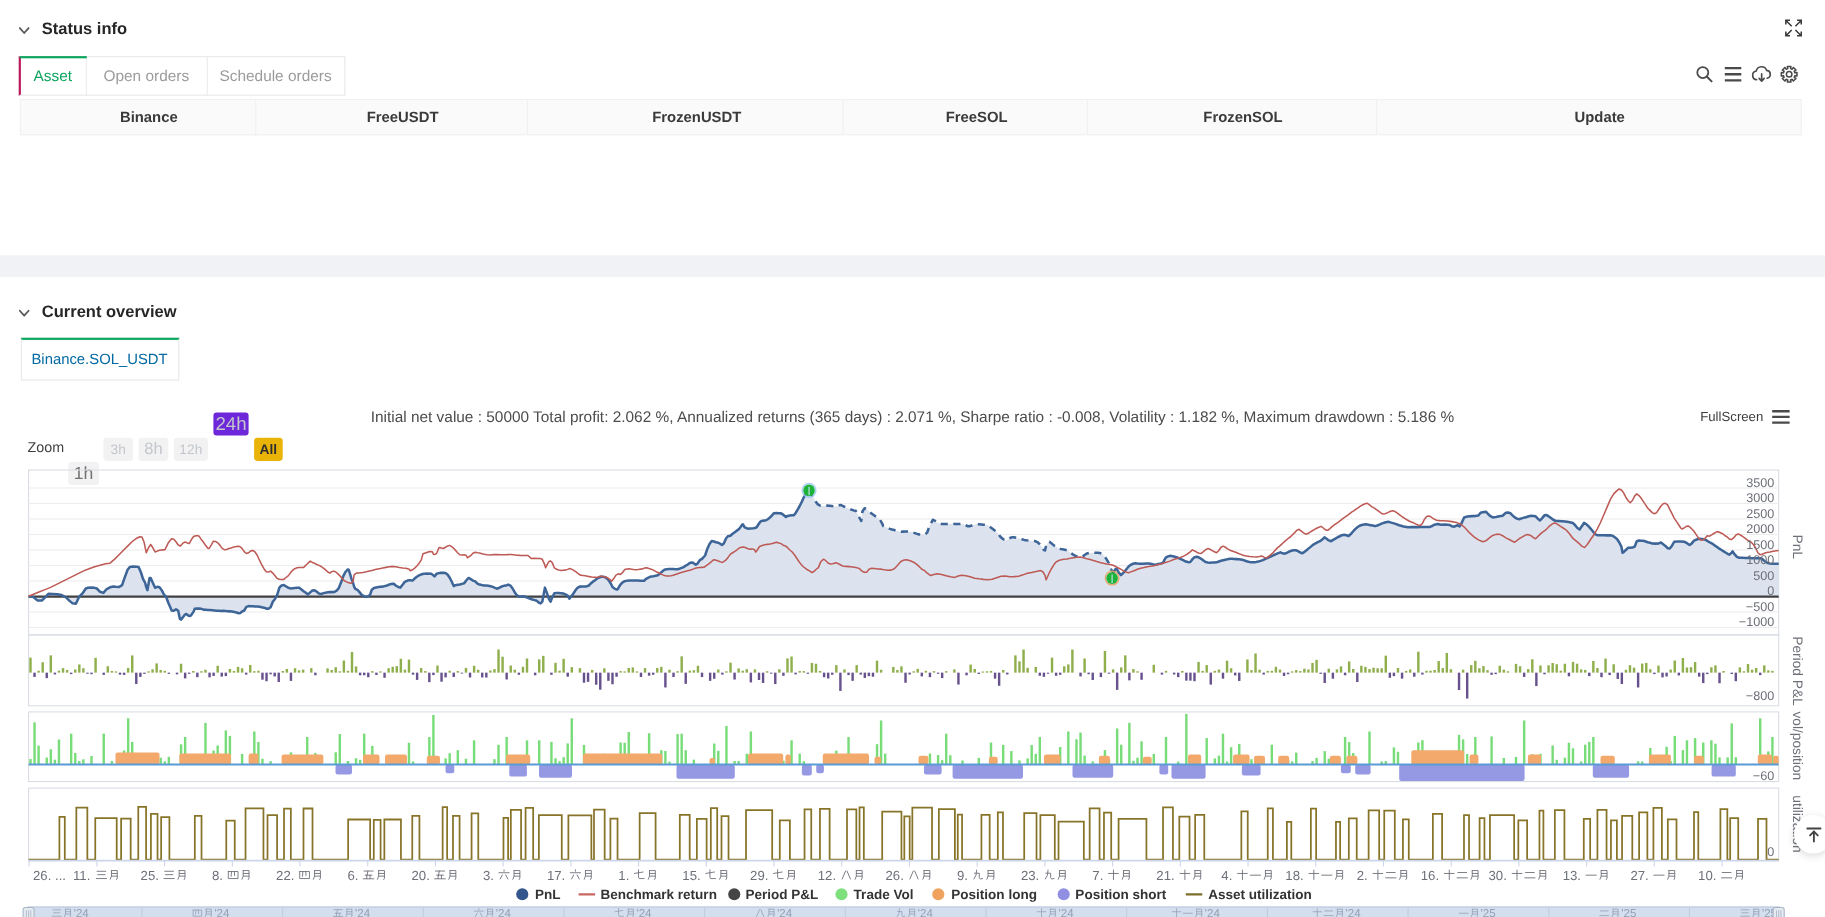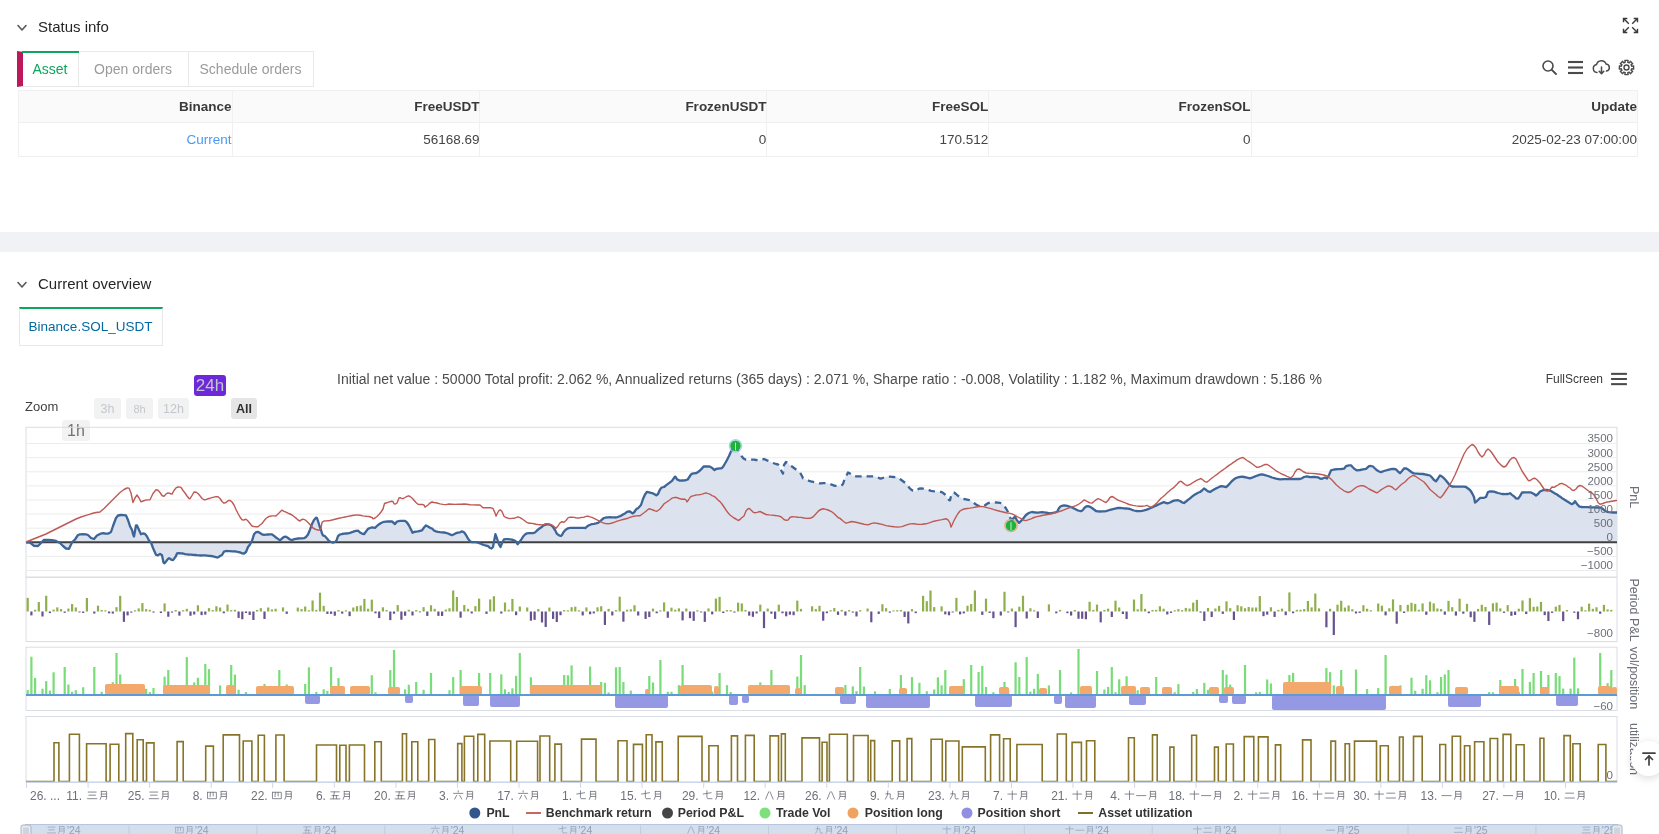--- a/index.html
+++ b/index.html
@@ -1,23 +1,23 @@
 <!DOCTYPE html>
 <html><head><meta charset="utf-8"><style>
 *{margin:0;padding:0;box-sizing:border-box}
 html,body{width:1659px;height:834px;overflow:hidden;background:#fff;font-family:"Liberation Sans",sans-serif;position:relative}
 .abs{position:absolute}
-.sechead{font-size:15px;font-weight:400;color:#262626}
+.sechead{font-size:15px;font-weight:700;color:#262626}
 .tabbar{position:absolute;display:flex;font-size:14px}
 .tab{border:1px solid #e9e9e9;border-left:none;display:flex;align-items:center;justify-content:center;color:#9b9b9b;background:#fff;position:relative}
-.tab.first{border-left:6px solid #be185d}
+.tab.first{border-left:2px solid #be185d}
 .tab.active{color:#0ea55f}
 .tab.active:before{content:"";position:absolute;top:-1px;left:-1px;right:-1px;height:2px;background:#0ea55f}
 table{border-collapse:collapse;table-layout:fixed;font-size:13.5px;color:#454545}
-th,td{border:1px solid #f0f0f0;padding:0 0 0 20px;text-align:right;font-weight:normal;height:34px}
+th,td{border:1px solid #f0f0f0;padding:0 0 0 20px;text-align:center;font-weight:normal;height:34px}
 th{background:#fafafa;font-weight:bold;color:#3a3a3a;height:32px}
 .blue{color:#4b99f4}.red{color:#f5352e}
 .icon{position:absolute}
 </style></head><body>
 <svg class="icon" style="left:16px;top:22px" width="12" height="12" viewBox="0 0 12 12">
     <path d="M2 3.5 L6 8 L10 3.5" fill="none" stroke="#595959" stroke-width="1.6" stroke-linecap="round" stroke-linejoin="round"></path>
   </svg>
 <div class="abs sechead" style="left:38px;top:18px">Status info</div>
 <svg class="icon" style="left:1622px;top:17px" width="17" height="17" viewBox="0 0 17 17">
     <g stroke="#3a3a3a" stroke-width="1.4" fill="none">
@@ -64,51 +64,43 @@
     </colgroup>
 <tbody>
       <tr>
         <th>Binance</th>
         <th>FreeUSDT</th>
         <th>FrozenUSDT</th>
         <th>FreeSOL</th>
         <th>FrozenSOL</th>
         <th>Update</th>
       </tr>
-<tr>
-        <td class="blue">Current</td>
-        <td>56168.69</td>
-        <td>0</td>
-        <td>170.512</td>
-        <td>0</td>
-        <td>2025-02-23 07:00:00</td>
-      </tr>
 </tbody>
   </table>
 <div class="abs" style="left:0;top:232px;width:1659px;height:20px;background:#f0f2f5"></div>
 <svg class="icon" style="left:16px;top:279px" width="12" height="12" viewBox="0 0 12 12">
     <path d="M2 3.5 L6 8 L10 3.5" fill="none" stroke="#595959" stroke-width="1.6" stroke-linecap="round" stroke-linejoin="round"></path>
   </svg>
 <div class="abs sechead" style="left:38px;top:275px">Current overview</div>
 <div class="abs" style="left:18.5px;top:307px;width:144px;height:38.5px;border:1px solid #e8e8e8;border-top:2.5px solid #0ea55f;display:flex;align-items:center;justify-content:center;color:#0369a1;font-size:13.5px">Binance.SOL_USDT</div>
 <div class="abs" style="left:0;top:371px;width:1659px;text-align:center;font-size:14px;color:#4c4c4c">Initial net value : 50000 Total profit: 2.062 %, Annualized returns (365 days) : 2.071 %, Sharpe ratio : -0.008, Volatility : 1.182 %, Maximum drawdown : 5.186 %</div>
 <div class="abs" style="right:31px;top:372px;display:flex;align-items:center;font-size:12px;color:#3c3c3c">FullScreen<svg width="18" height="14" viewBox="0 0 19 15" style="margin-left:7px">
       <g stroke="#4a4a4a" stroke-width="2.2">
         <line x1="1" y1="2" x2="18" y2="2"></line>
         <line x1="1" y1="7.5" x2="18" y2="7.5"></line>
         <line x1="1" y1="13" x2="18" y2="13"></line>
       </g>
     </svg></div>
 <div class="abs" style="left:25px;top:399px;display:flex;align-items:center;font-size:13px;color:#3f3f3f;font-weight:normal">Zoom</div>
 <div class="abs" style="left:62px;top:420px;width:28px;height:21px;background:#f2f2f2;border-radius:3px;display:flex;align-items:center;justify-content:center;font-size:16px;color:#737373">1h</div>
 <div class="abs" style="left:94px;top:398px;width:27px;height:21px;background:#f2f2f2;border-radius:3px;display:flex;align-items:center;justify-content:center;font-size:12.5px;color:#c3c7cd">3h</div>
-<div class="abs" style="left:126px;top:398px;width:27px;height:21px;background:#f2f2f2;border-radius:3px;display:flex;align-items:center;justify-content:center;font-size:11px;color:#c3c7cd">8h</div>
+<div class="abs" style="left:126px;top:398px;width:27px;height:21px;background:#f2f2f2;border-radius:3px;display:flex;align-items:center;justify-content:center;font-size:15px;color:#c3c7cd">8h</div>
 <div class="abs" style="left:158px;top:398px;width:31px;height:21px;background:#f2f2f2;border-radius:3px;display:flex;align-items:center;justify-content:center;font-size:12.5px;color:#c3c7cd">12h</div>
 <div class="abs" style="left:194px;top:375px;width:32px;height:21px;background:#6d28d9;border-radius:3px;display:flex;align-items:center;justify-content:center;font-size:17px;color:#c3c7cd">24h</div>
-<div class="abs" style="left:231px;top:398px;width:26px;height:21px;background:#e5e5e5;border-radius:3px;display:flex;align-items:center;justify-content:center;font-size:12.5px;color:#2f2f2f;font-weight:bold">All</div>
+<div class="abs" style="left:231px;top:398px;width:26px;height:21px;background:#eab308;border-radius:3px;display:flex;align-items:center;justify-content:center;font-size:12.5px;color:#2f2f2f;font-weight:bold">All</div>
 <svg width="1659" height="414" viewBox="0 420 1659 414" font-family="Liberation Sans, sans-serif" style="position:absolute;left:0;top:420px">
     <rect x="26.0" y="427.3" width="1591.0" height="149.9" fill="none" stroke="#d9dde4" stroke-width="1"></rect>
     <rect x="26.0" y="577.2" width="1591.0" height="64.4" fill="none" stroke="#d9dde4" stroke-width="1"></rect>
     <rect x="26.0" y="647.2" width="1591.0" height="63.3" fill="none" stroke="#d9dde4" stroke-width="1"></rect>
     <rect x="26.0" y="716.5" width="1591.0" height="65.8" fill="none" stroke="#d9dde4" stroke-width="1"></rect>
     <line x1="26.0" y1="443.6" x2="1617.0" y2="443.6" stroke="#ececec" stroke-width="1" stroke-linecap="butt"></line>
     <line x1="26.0" y1="457.7" x2="1617.0" y2="457.7" stroke="#ececec" stroke-width="1" stroke-linecap="butt"></line>
     <line x1="26.0" y1="471.8" x2="1617.0" y2="471.8" stroke="#ececec" stroke-width="1" stroke-linecap="butt"></line>
     <line x1="26.0" y1="485.9" x2="1617.0" y2="485.9" stroke="#ececec" stroke-width="1" stroke-linecap="butt"></line>
     <line x1="26.0" y1="500.0" x2="1617.0" y2="500.0" stroke="#ececec" stroke-width="1" stroke-linecap="butt"></line>

